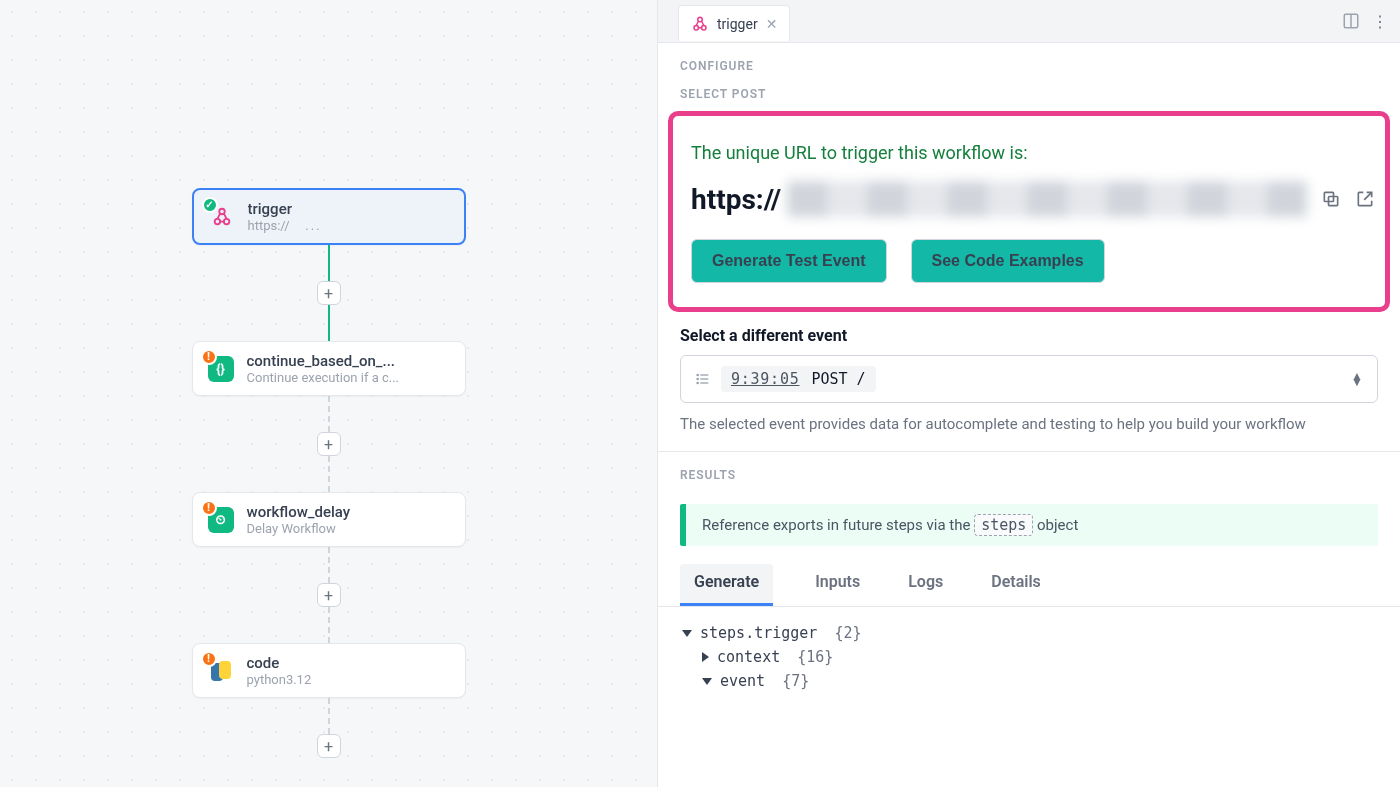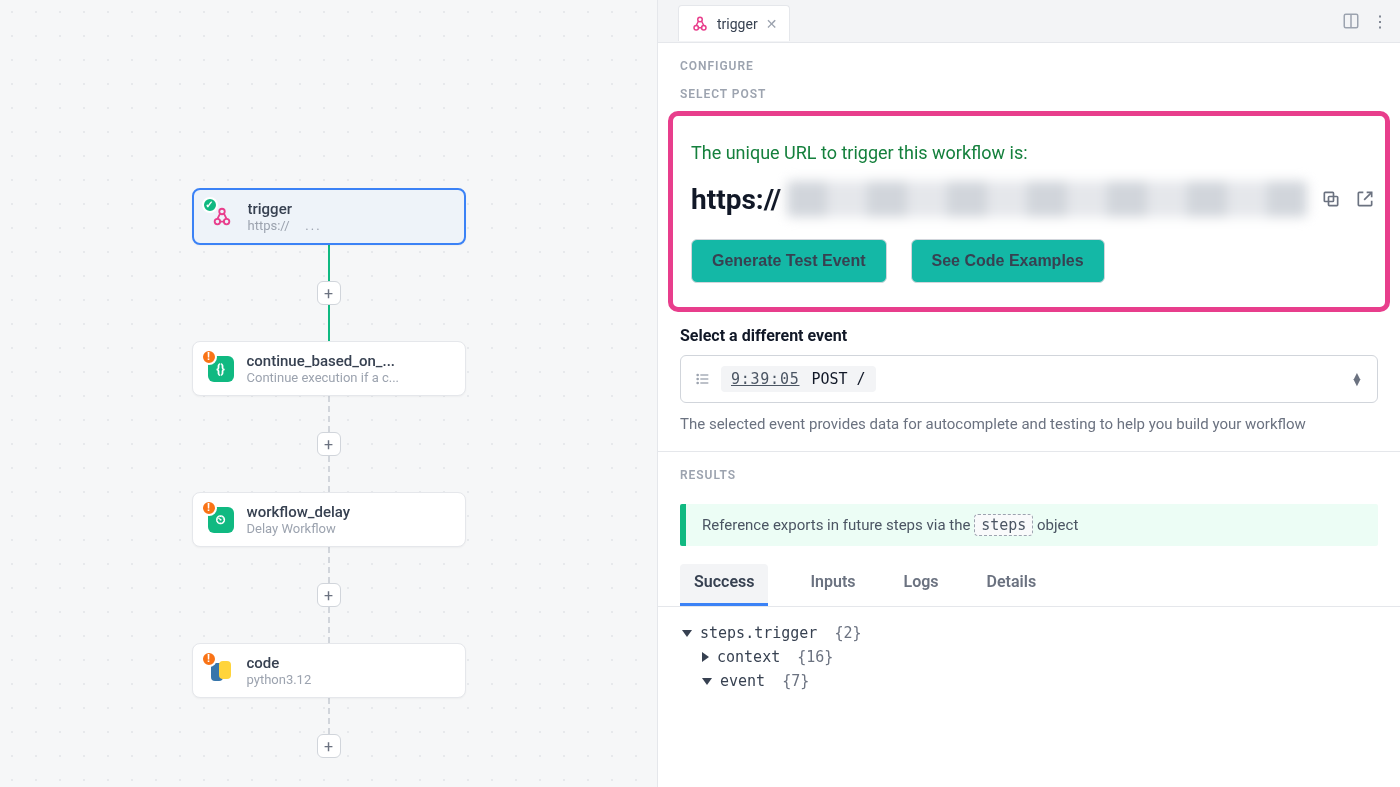--- a/index.html
+++ b/index.html
@@ -227,21 +227,21 @@
     <div class="hr"></div>
     <div class="section-label">RESULTS</div>
 
     <div class="success-box">
       <div class="sdesc">
         <span>Reference exports in future steps via the </span><span class="code-chip">steps</span><span> object</span>
       </div>
     </div>
 
     <div class="result-tabs">
-      <div class="rtab active">Success</div>
+      <div class="rtab active">Generate</div>
       <div class="rtab">Inputs</div>
       <div class="rtab">Logs</div>
       <div class="rtab">Details</div>
     </div>
 
     <div class="tree">
       <div class="row ind1">
         <span class="tri open"></span>
         <span>steps.trigger</span>&nbsp;<span class="braces">{2}</span>
       </div>

